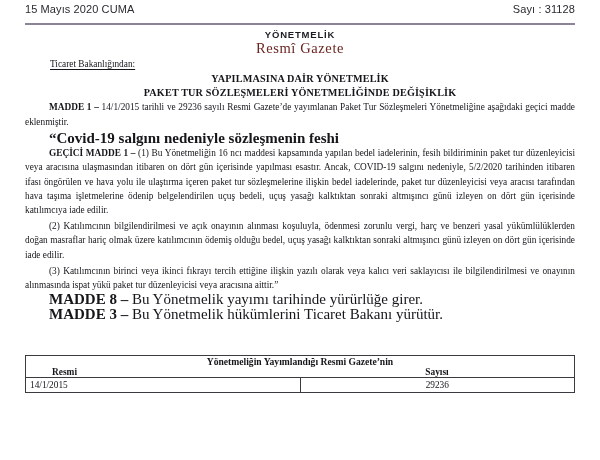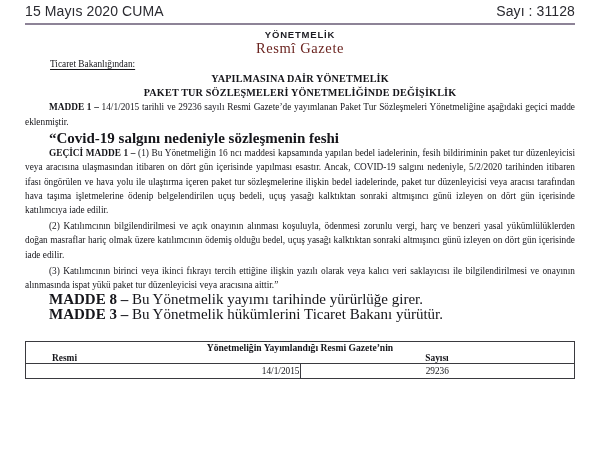--- a/index.html
+++ b/index.html
@@ -30,21 +30,21 @@
   .masthead {
     position: relative;
     height: 22px;
     display: flex;
     align-items: flex-start;
     justify-content: space-between;
   }
   .masthead-date,
   .masthead-issue {
     font-family: "Liberation Sans", "DejaVu Sans", sans-serif;
-    font-size: 14px;
+    font-size: 11px;
     letter-spacing: 0.1px;
     color: #2a2a30;
     padding-top: 3px;
     white-space: nowrap;
   }
   .masthead-title {
     position: absolute;
     left: 0;
     right: 0;
     top: 0;
@@ -123,21 +123,21 @@
     line-height: 15px;
   }
 
   .gap-sm { height: 2px; }
 
   
   .table-zone {
     position: absolute;
     left: 25px;
     right: 25px;
-    top: 341px;
+    top: 355px;
   }
   table.gazette-table {
     width: 100%;
     border-collapse: collapse;
     table-layout: fixed;
   }
   table.gazette-table th,
   table.gazette-table td {
     border: 1px solid #3a3a3f;
     padding: 0;
@@ -163,21 +163,21 @@
   }
   .th-sub.col-num {
     border-left: none !important;
   }
   td.cell {
     font-size: 9.3px;
     padding: 1px 0 2px 0;
     height: 14px;
   }
   td.cell.col-date {
-    text-align: right;
+    text-align: left;
     padding-left: 4px;
   }
   td.cell.col-num {
     text-align: center;
   }
 </style>
 </head>
 <body>
 
 <div class="page">

